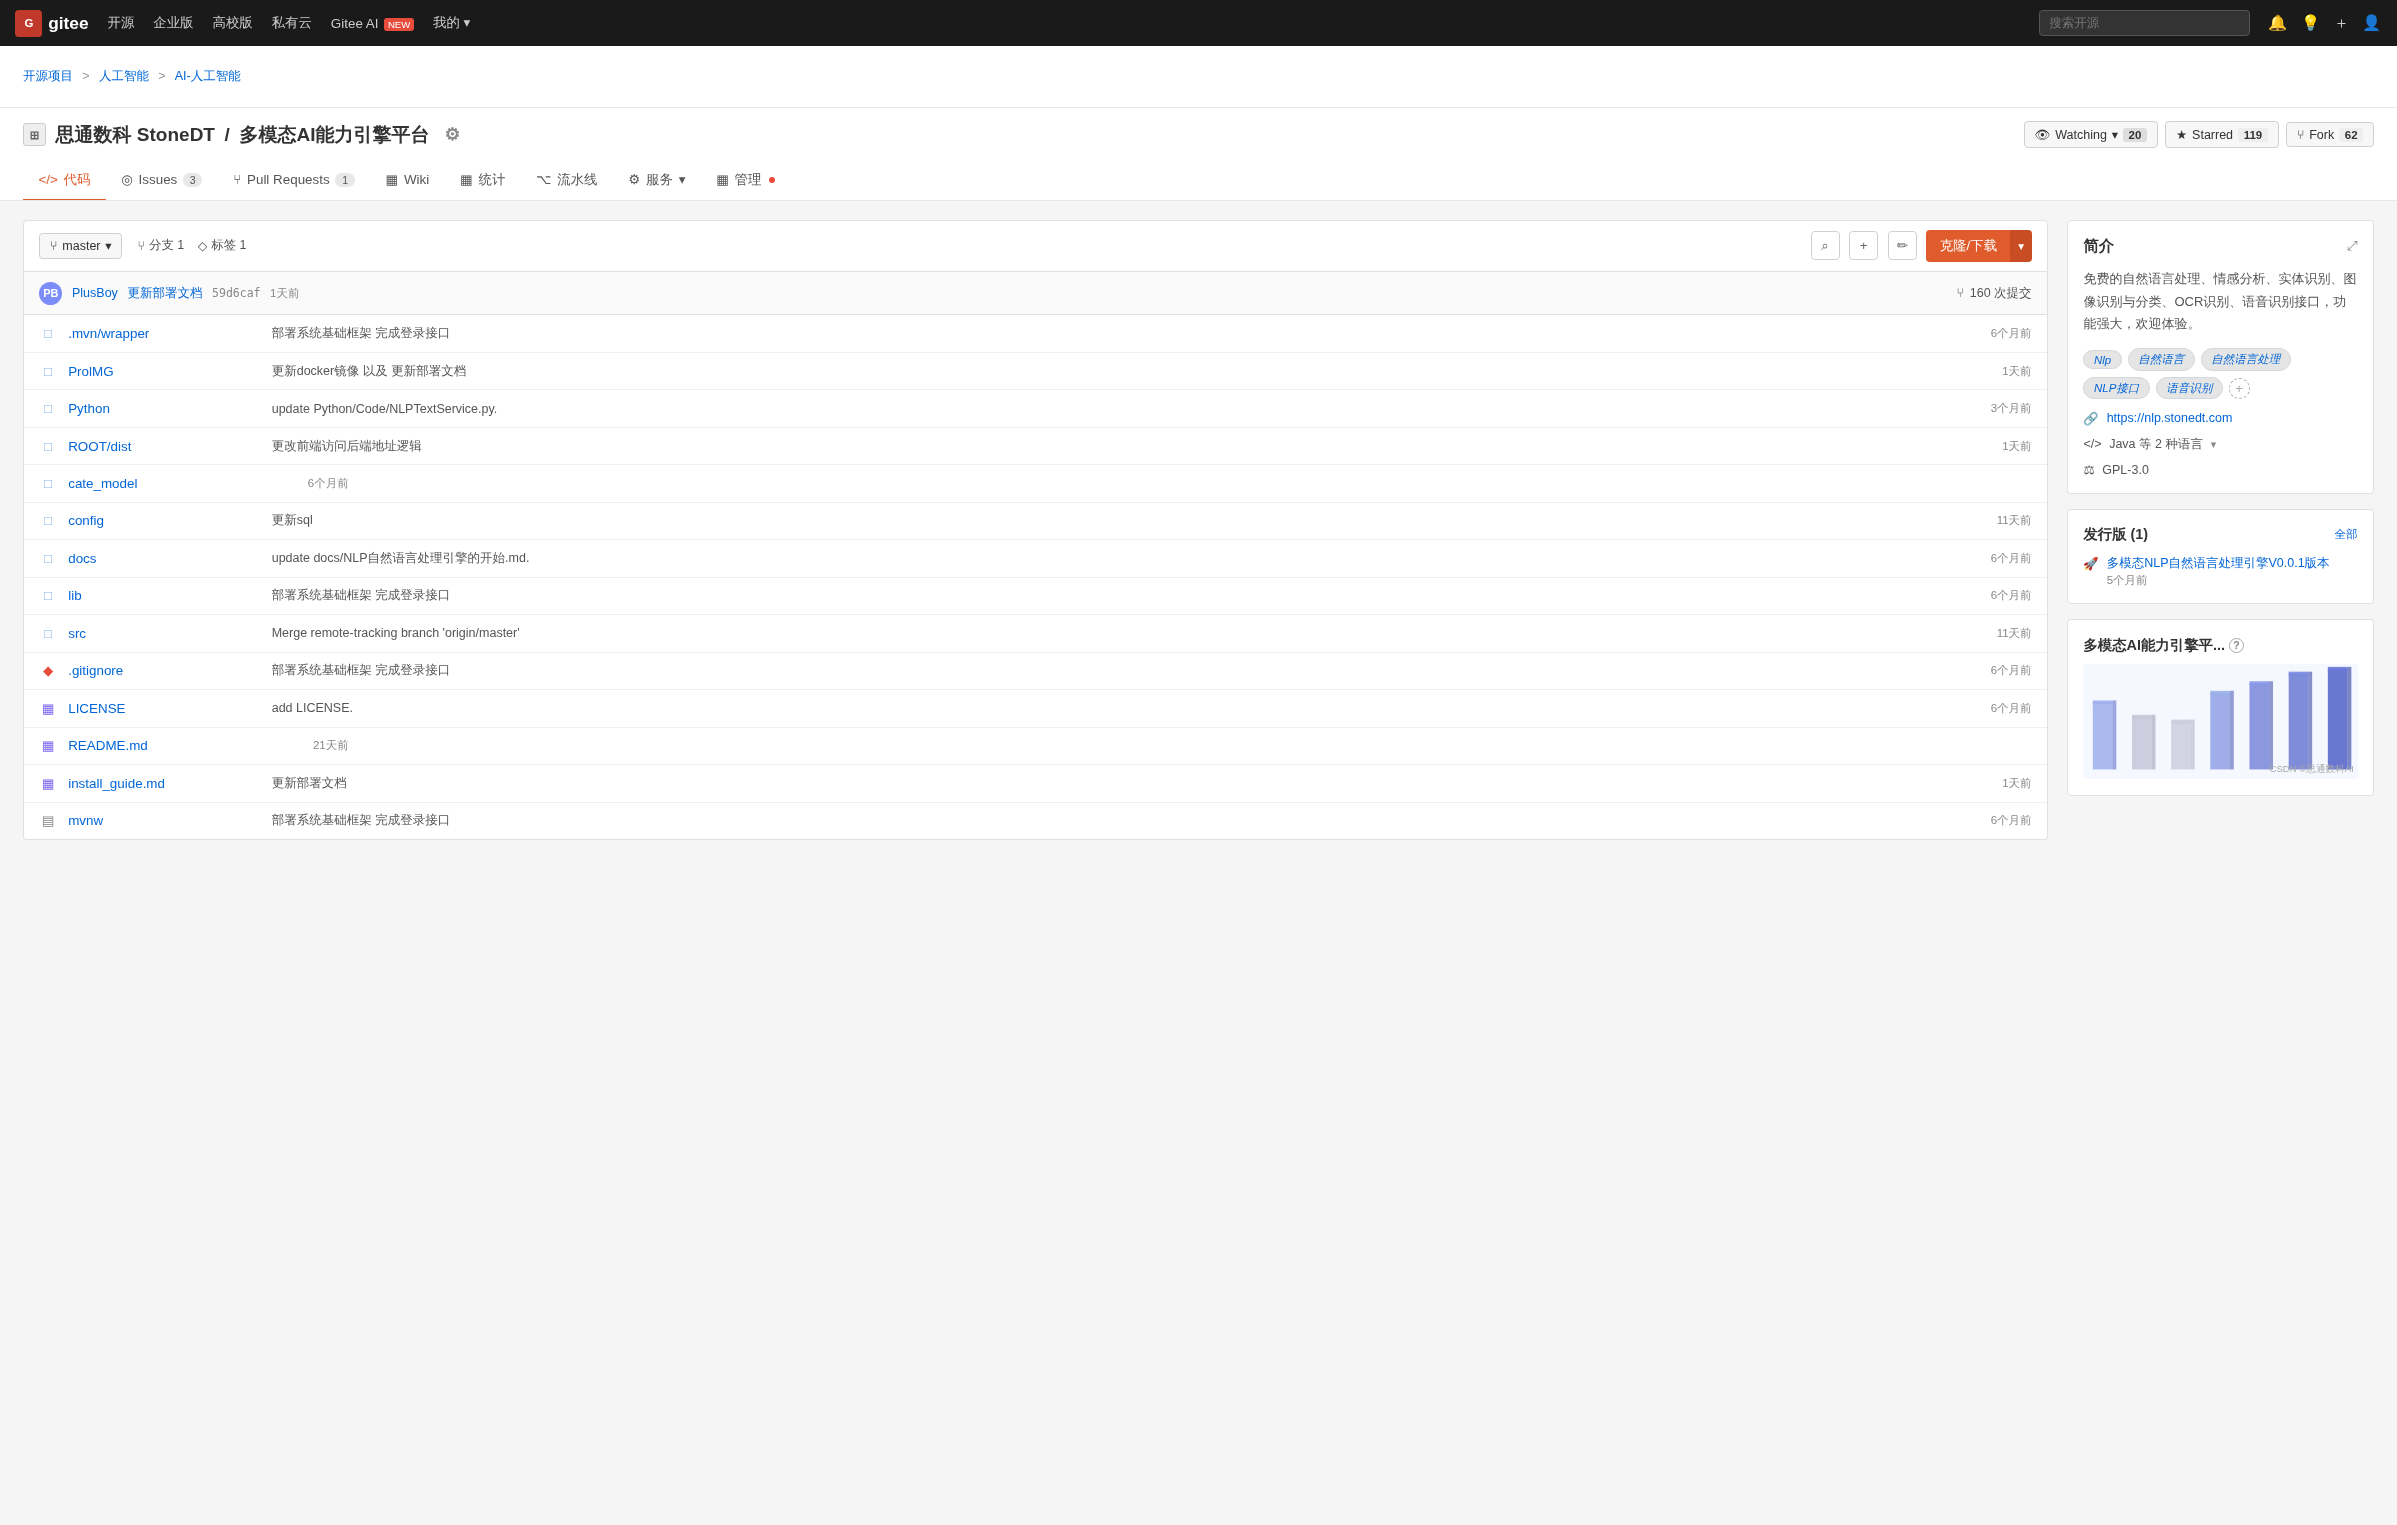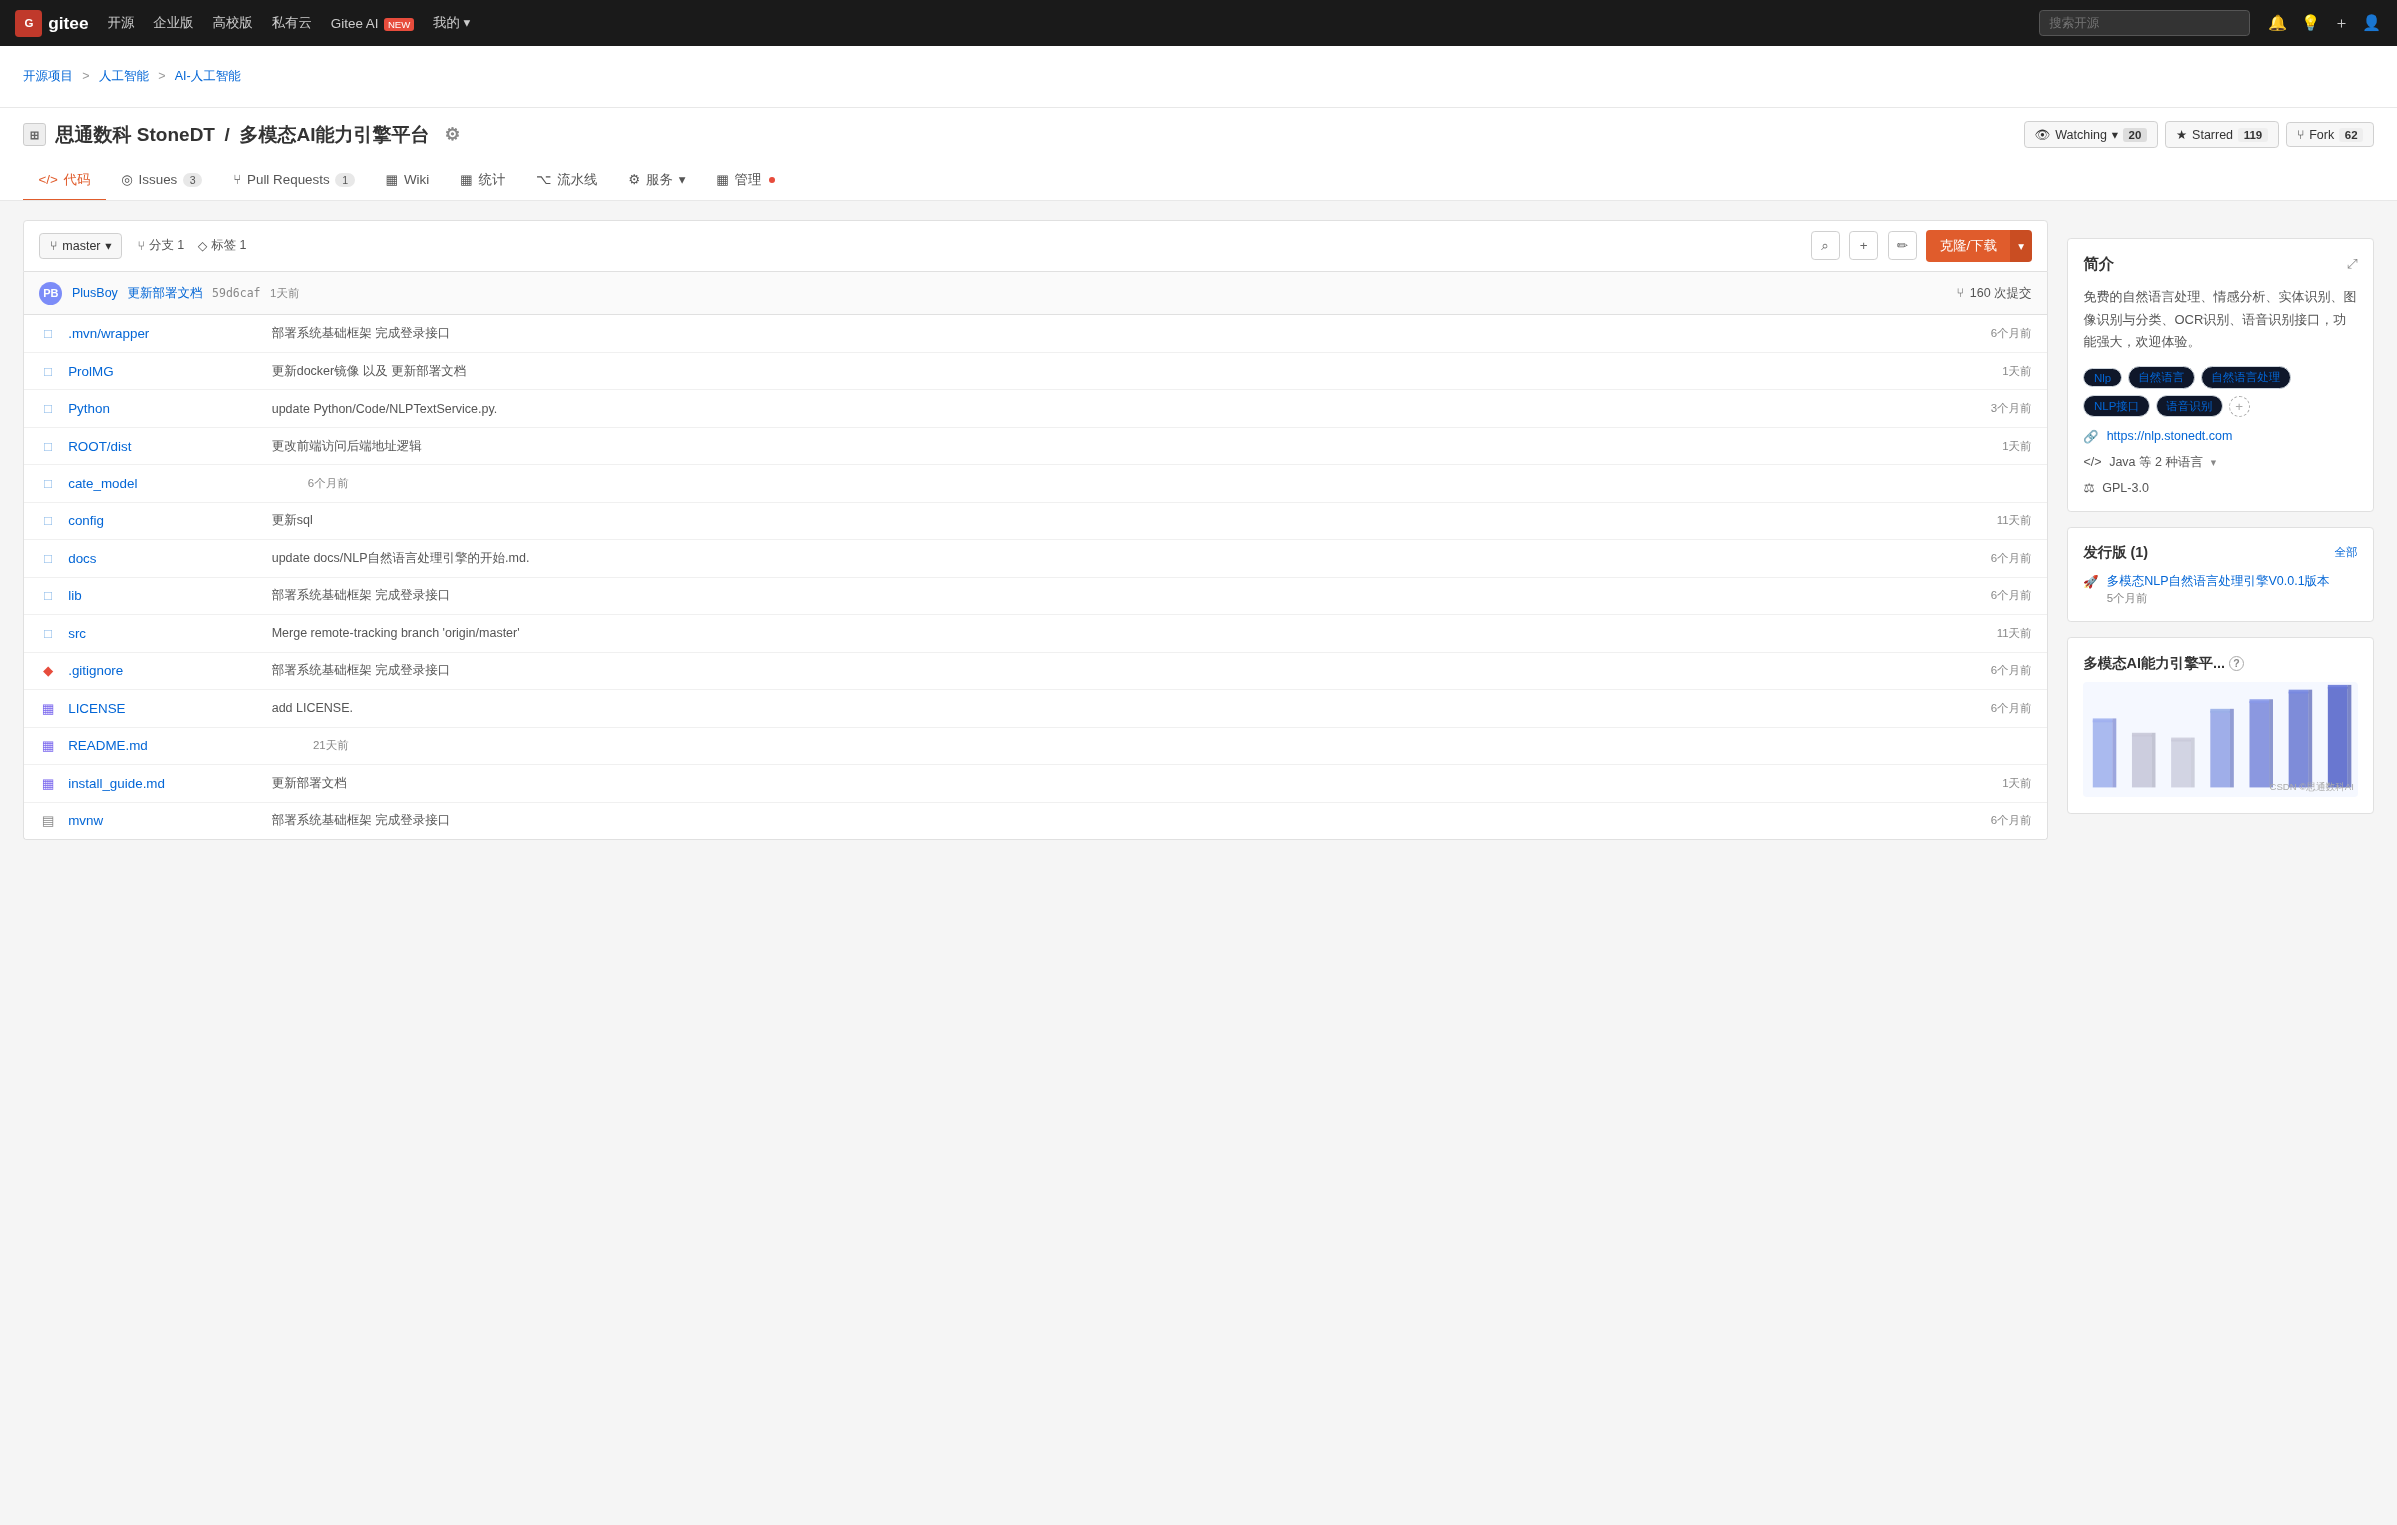--- a/index.html
+++ b/index.html
@@ -363,21 +363,20 @@
       text-align: right;
       color: #888;
       font-size: 11.5px;
     }
 
     
     .right-panel {
       width: 307px;
       flex-shrink: 0;
       margin-left: 19px;
-      margin-top: 18px;
     }
     .side-card {
       background: #fff;
       border: 1px solid #e0e0e0;
       border-radius: 3.8px;
       padding: 15.4px;
       margin-bottom: 15.4px;
     }
     .side-card-header {
       display: flex;
@@ -404,21 +403,22 @@
       margin-bottom: 11.5px;
       align-items: center;
     }
     .tag {
       border: 1px solid #d0d7de;
       border-radius: 11.5px;
       padding: 2.9px 9.6px;
       font-size: 11.5px;
       color: #0366d6;
       cursor: pointer;
-      background: #0f172a;
+      background: #e5e5e5;
+      font-style: italic;
     }
     .add-tag-btn {
       width: 21px;
       height: 21px;
       border: 1px dashed #aaa;
       border-radius: 50%;
       display: flex;
       align-items: center;
       justify-content: center;
       color: #aaa;

